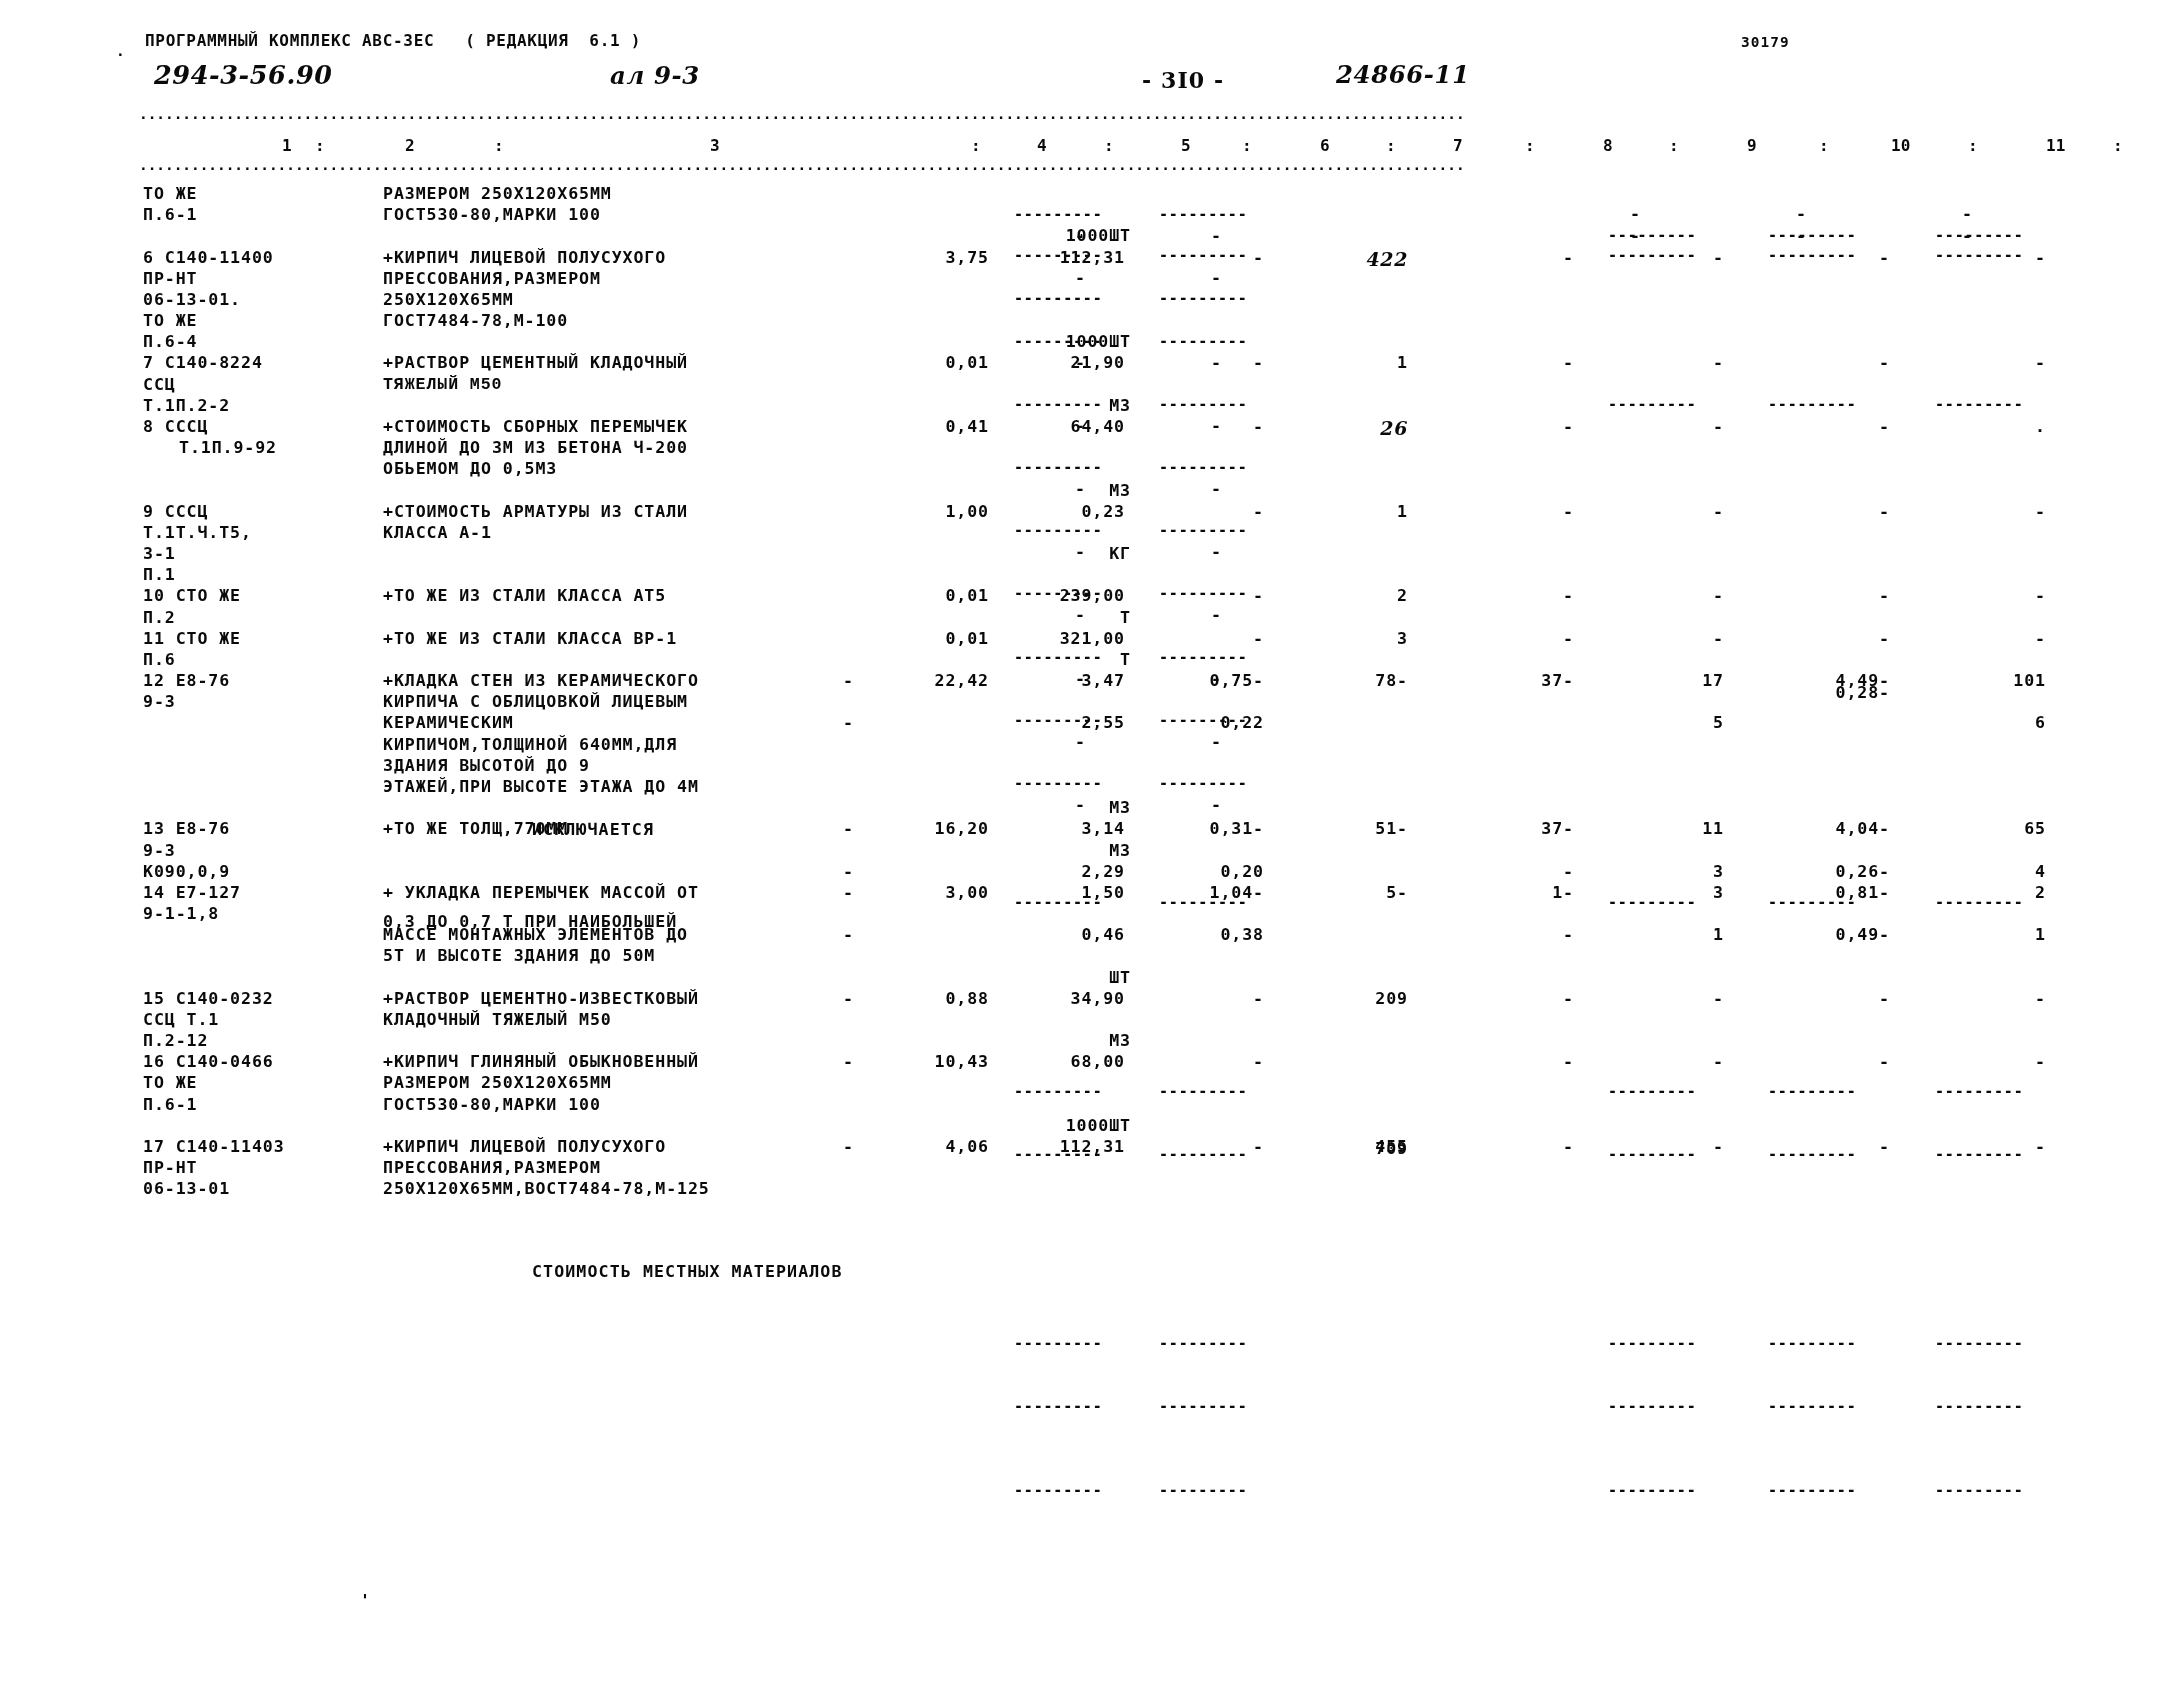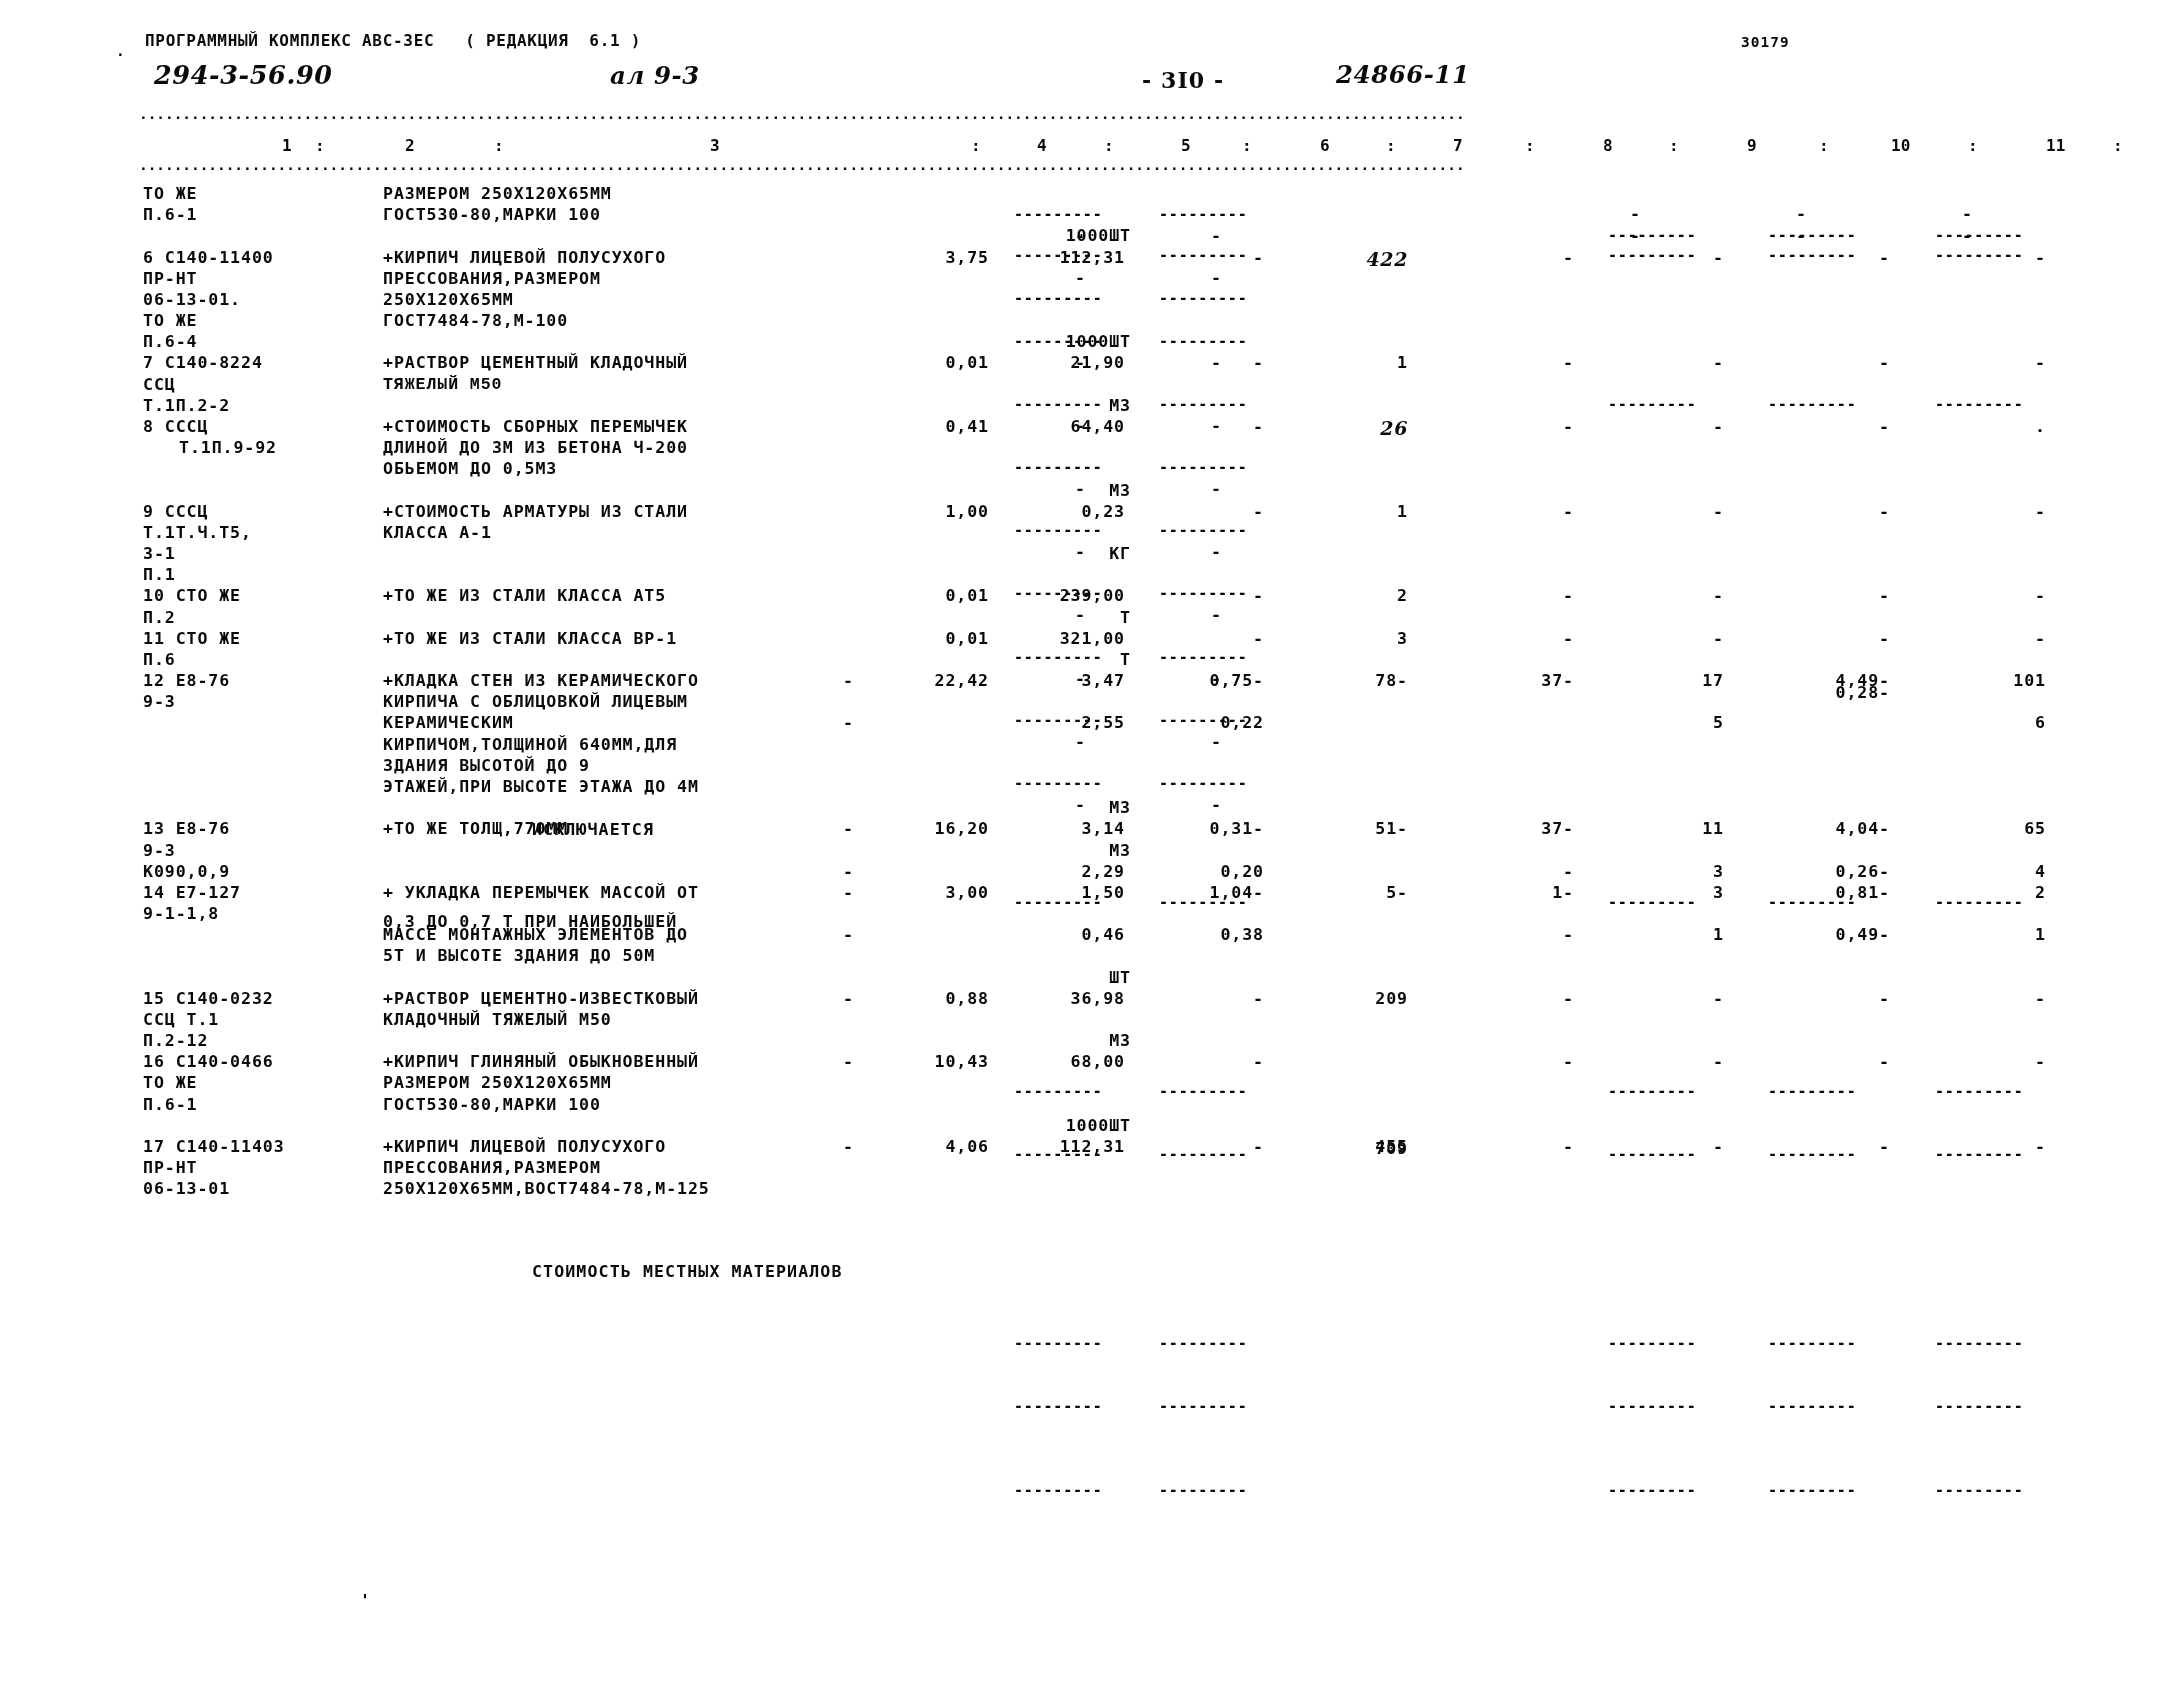--- a/index.html
+++ b/index.html
@@ -295,21 +295,21 @@
       <div class="ln c8" style="top: 925px;">-</div>
       <div class="ln c9" style="top: 925px;">1</div>
       <div class="ln c10" style="top: 925px;">0,49-</div>
       <div class="ln c11" style="top: 925px;">1</div>
       <div class="ln c3" style="top: 946px;">5Т И ВЫСОТЕ ЗДАНИЯ ДО 50М</div>
       <div class="ln unit" style="top: 968px;">ШТ</div>
       <div class="ln c1" style="top: 989px;">15 С140-0232</div>
       <div class="ln c3" style="top: 989px;">+РАСТВОР ЦЕМЕНТНО-ИЗВЕСТКОВЫЙ</div>
       <div class="ln cdash" style="top: 989px;">-</div>
       <div class="ln c4" style="top: 989px;">0,88</div>
-      <div class="ln c5" style="top: 989px;">36,98</div>
+      <div class="ln c5" style="top: 989px;">34,90</div>
       <div class="ln c6" style="top: 989px;">-</div>
       <div class="ln c7" style="top: 989px;">209</div>
       <div class="ln c8" style="top: 989px;">-</div>
       <div class="ln c9" style="top: 989px;">-</div>
       <div class="ln c10" style="top: 989px;">-</div>
       <div class="ln c11" style="top: 989px;">-</div>
       <div class="ln c1" style="top: 1010px;">ССЦ Т.1</div>
       <div class="ln c3" style="top: 1010px;">КЛАДОЧНЫЙ ТЯЖЕЛЫЙ М50</div>
       <div class="ln c1" style="top: 1031px;">П.2-12</div>
       <div class="ln unit" style="top: 1031px;">М3</div>

